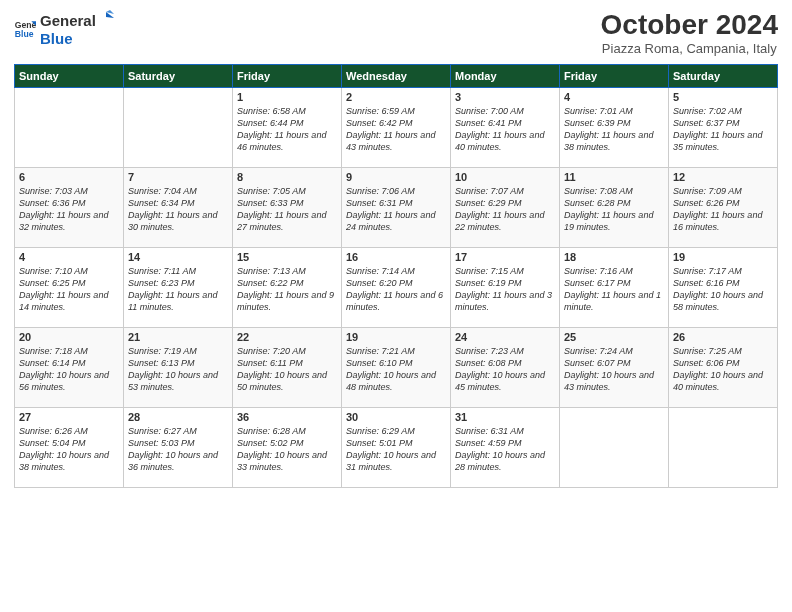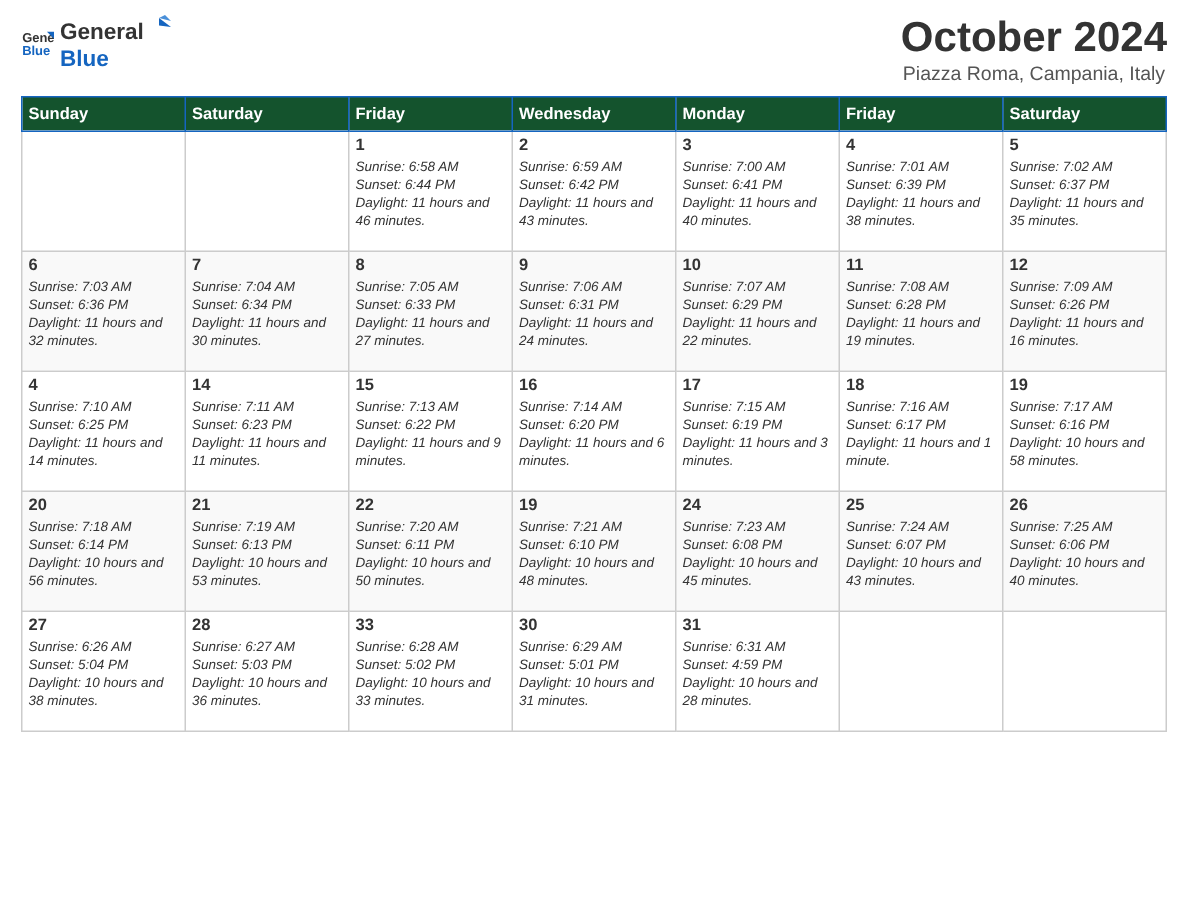--- a/index.html
+++ b/index.html
@@ -176,21 +176,21 @@
           <td><span class="day-num">21</span><span class="day-info">Sunrise: 7:19 AM<br>Sunset: 6:13 PM<br>Daylight: 10 hours and 53 minutes.</span></td>
           <td><span class="day-num">22</span><span class="day-info">Sunrise: 7:20 AM<br>Sunset: 6:11 PM<br>Daylight: 10 hours and 50 minutes.</span></td>
           <td><span class="day-num">19</span><span class="day-info">Sunrise: 7:21 AM<br>Sunset: 6:10 PM<br>Daylight: 10 hours and 48 minutes.</span></td>
           <td><span class="day-num">24</span><span class="day-info">Sunrise: 7:23 AM<br>Sunset: 6:08 PM<br>Daylight: 10 hours and 45 minutes.</span></td>
           <td><span class="day-num">25</span><span class="day-info">Sunrise: 7:24 AM<br>Sunset: 6:07 PM<br>Daylight: 10 hours and 43 minutes.</span></td>
           <td><span class="day-num">26</span><span class="day-info">Sunrise: 7:25 AM<br>Sunset: 6:06 PM<br>Daylight: 10 hours and 40 minutes.</span></td>
         </tr>
         <tr>
           <td><span class="day-num">27</span><span class="day-info">Sunrise: 6:26 AM<br>Sunset: 5:04 PM<br>Daylight: 10 hours and 38 minutes.</span></td>
           <td><span class="day-num">28</span><span class="day-info">Sunrise: 6:27 AM<br>Sunset: 5:03 PM<br>Daylight: 10 hours and 36 minutes.</span></td>
-          <td><span class="day-num">33</span><span class="day-info">Sunrise: 6:28 AM<br>Sunset: 5:02 PM<br>Daylight: 10 hours and 33 minutes.</span></td>
+          <td><span class="day-num">36</span><span class="day-info">Sunrise: 6:28 AM<br>Sunset: 5:02 PM<br>Daylight: 10 hours and 33 minutes.</span></td>
           <td><span class="day-num">30</span><span class="day-info">Sunrise: 6:29 AM<br>Sunset: 5:01 PM<br>Daylight: 10 hours and 31 minutes.</span></td>
           <td><span class="day-num">31</span><span class="day-info">Sunrise: 6:31 AM<br>Sunset: 4:59 PM<br>Daylight: 10 hours and 28 minutes.</span></td>
           <td class="empty"></td>
           <td class="empty"></td>
         </tr>
       </tbody>
   </table>
 </div>
 
 </body></html>

